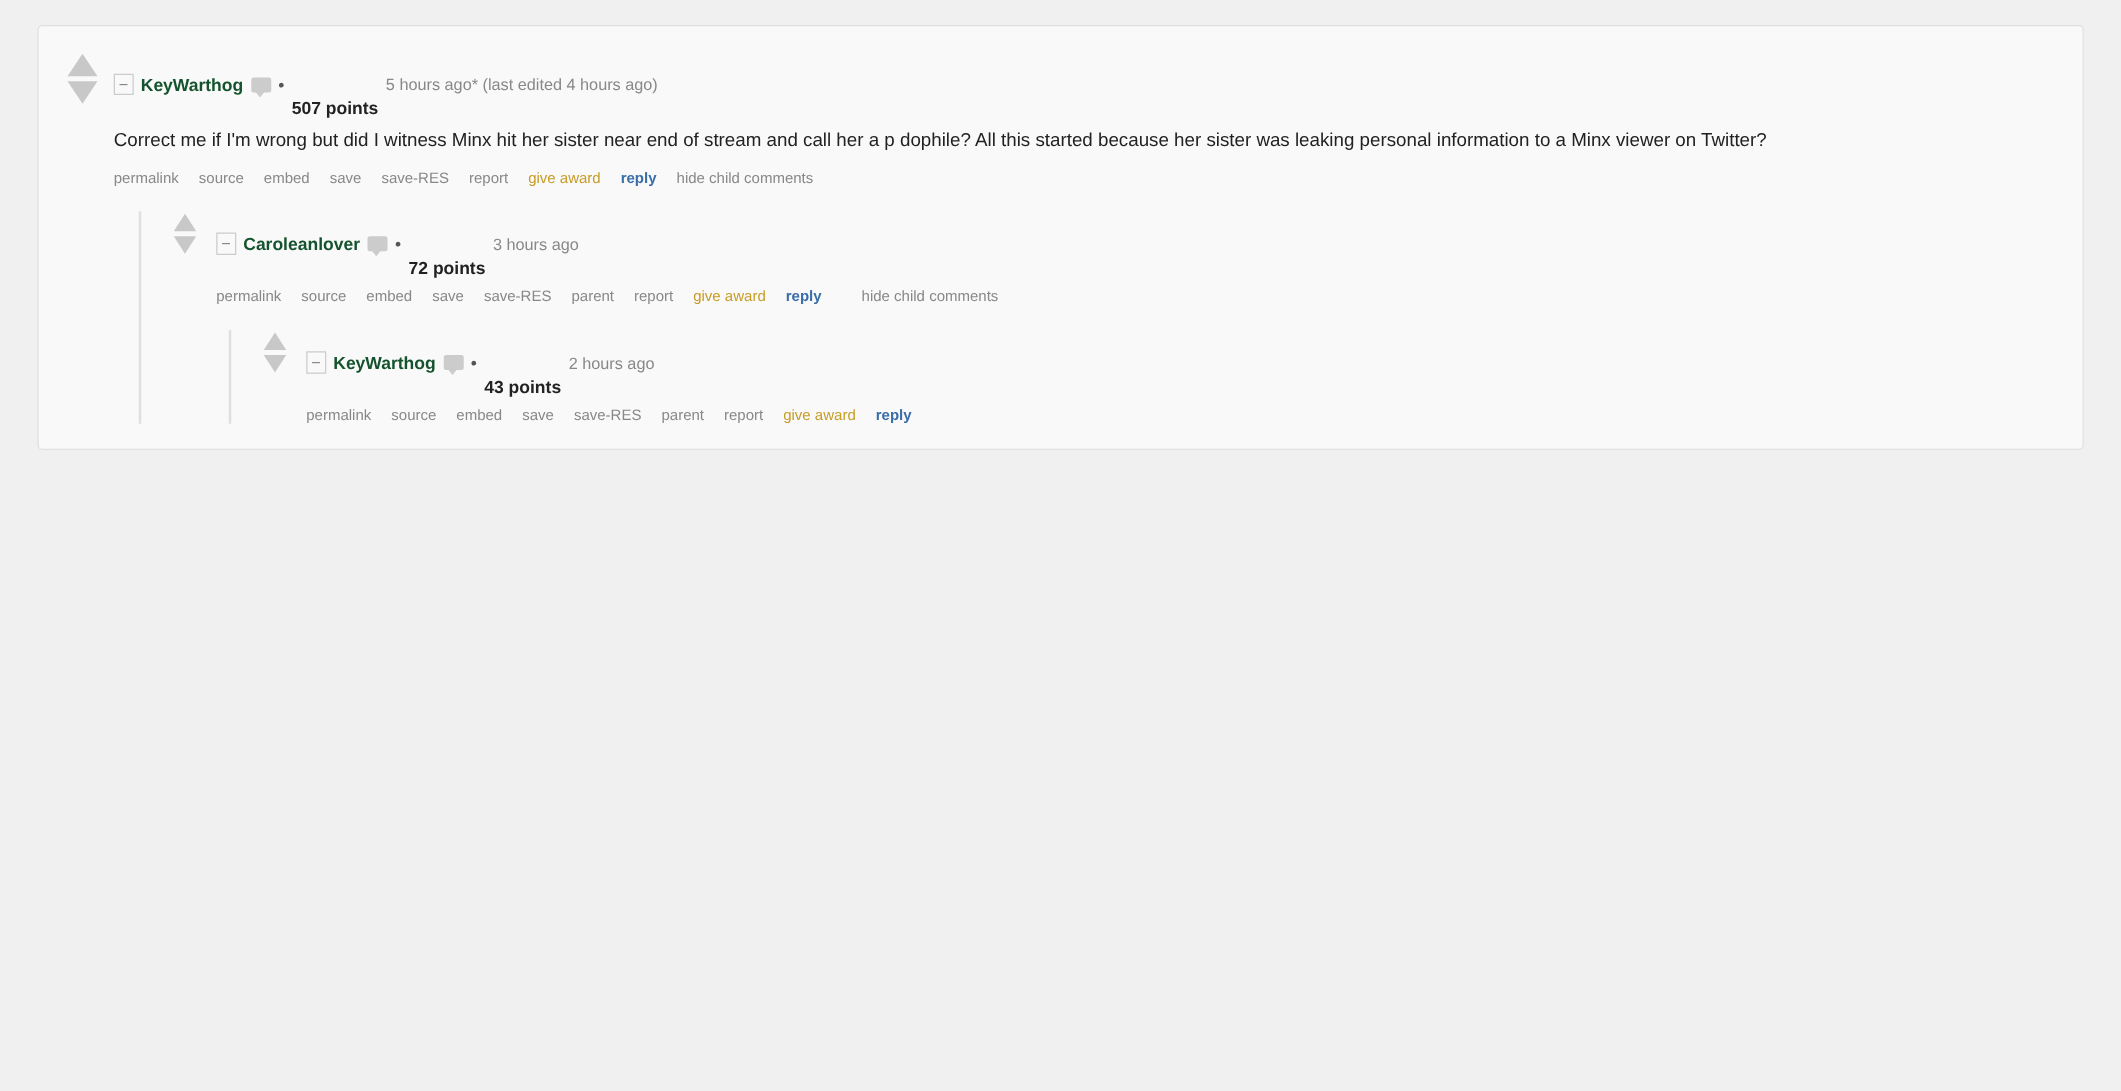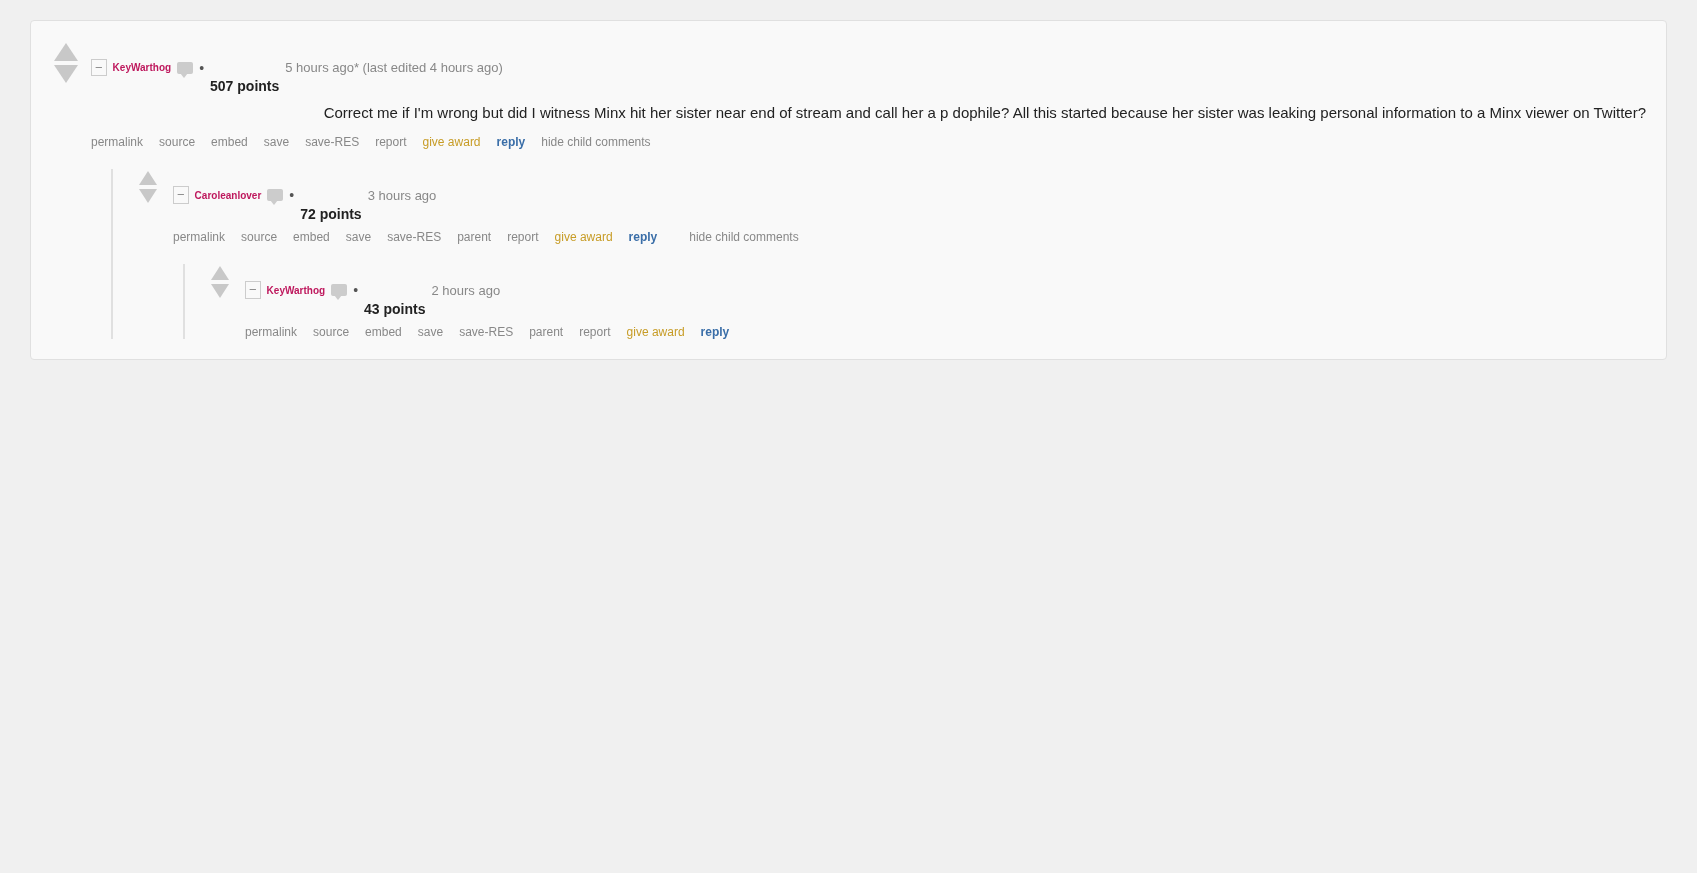--- a/index.html
+++ b/index.html
@@ -89,22 +89,22 @@
       cursor: pointer;
       border: 1px solid #ccc;
       padding: 0 3px;
       line-height: 1.2;
       background: none;
       font-family: Arial, sans-serif;
     }
 
     .username {
       font-weight: bold;
-      color: #be185d;
-      font-size: 10px;
+      color: #14532d;
+      font-size: 14px;
     }
 
     .chat-icon {
       display: inline-block;
       width: 16px;
       height: 12px;
       background: #ccc;
       border-radius: 2px;
       position: relative;
       vertical-align: middle;
@@ -136,21 +136,20 @@
     .timestamp {
       color: #888;
       font-size: 13px;
     }
 
     .comment-text {
       font-size: 15px;
       color: #222;
       line-height: 1.5;
       margin-bottom: 10px;
-      text-align: right;
     }
 
     .comment-actions {
       display: flex;
       flex-wrap: wrap;
       gap: 4px 16px;
       font-size: 12px;
       color: #888;
     }
 

